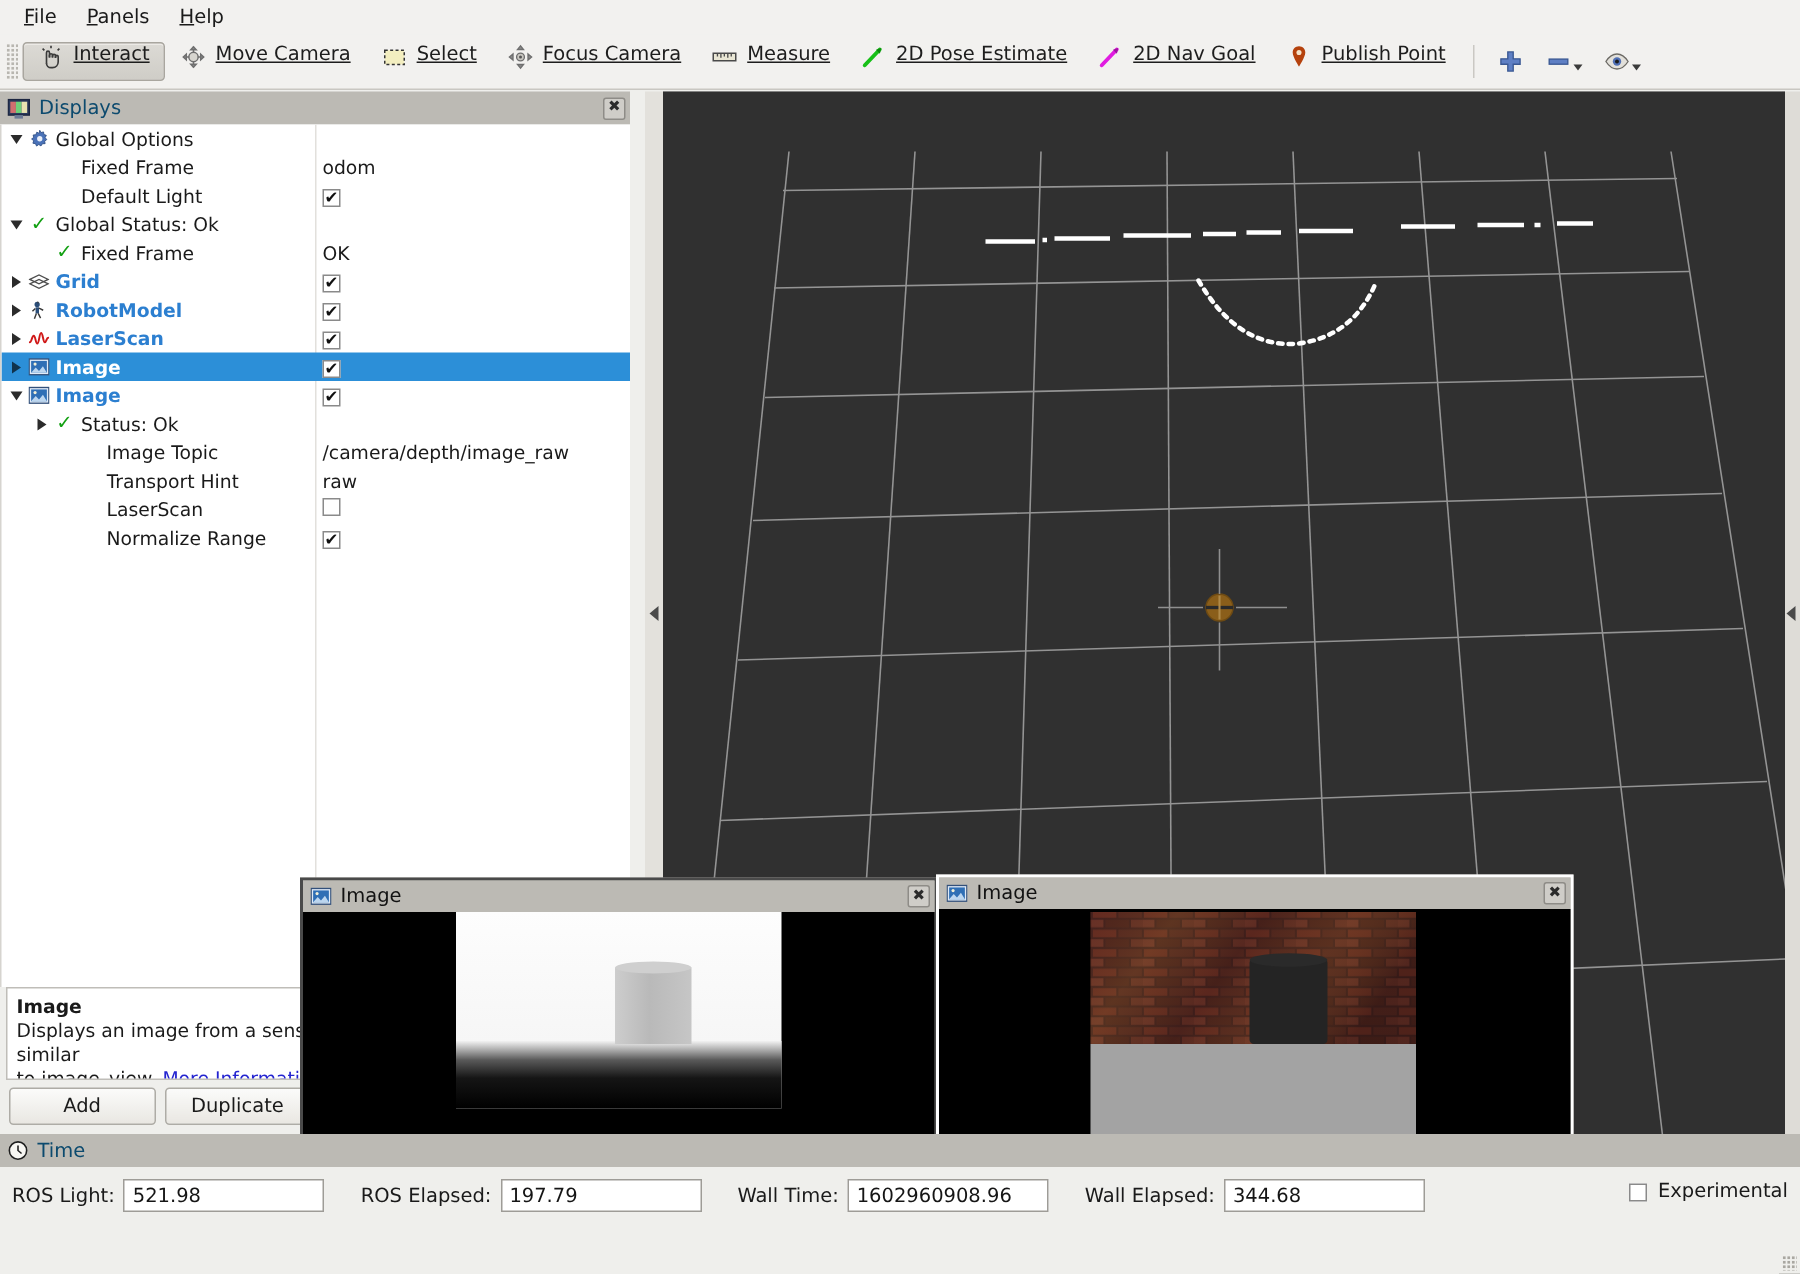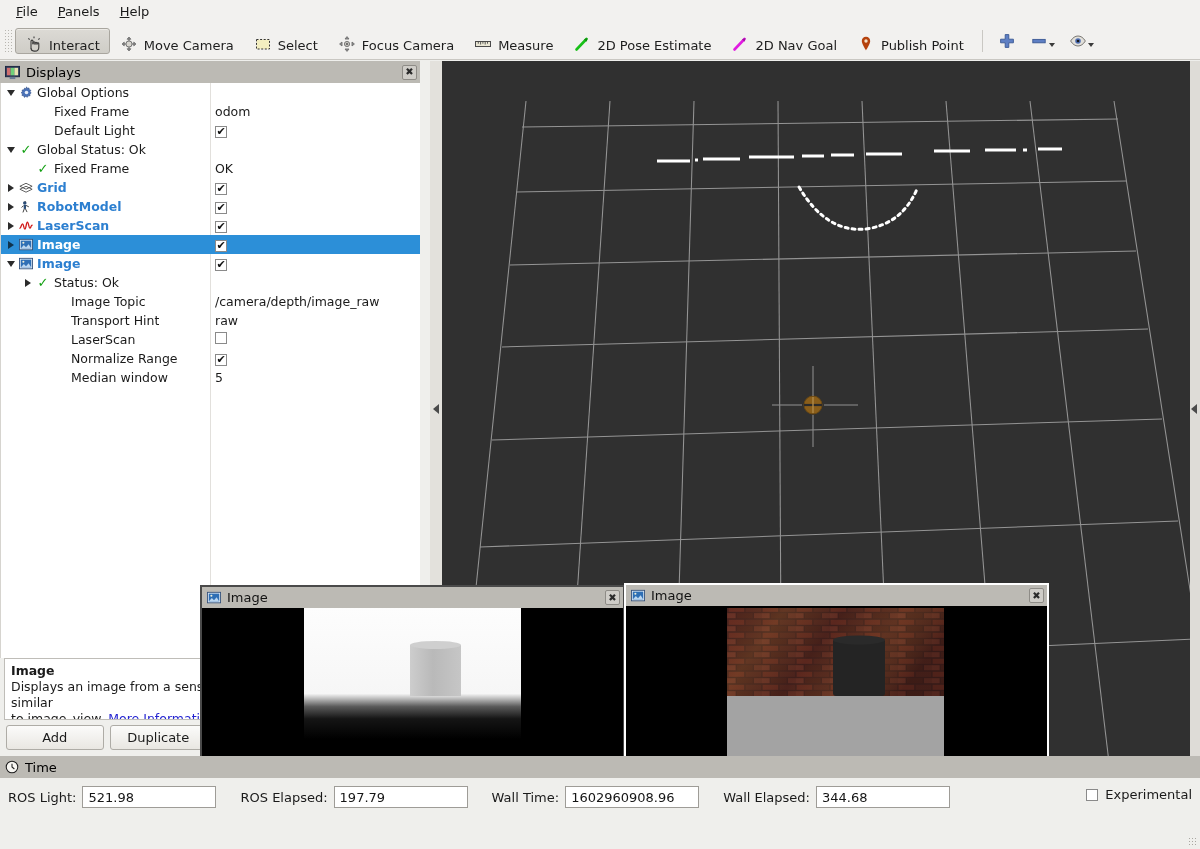--- a/index.html
+++ b/index.html
@@ -34,25 +34,25 @@
     border-bottom: 1px solid #c9c7c2;
     display: flex; align-items: center;
     padding-left: 4px;
   }
   .tb-grip {
     width: 8px; height: 24px; margin-right: 3px;
     background-image: radial-gradient(#b8b6b0 1px, transparent 1px);
     background-size: 3px 3px;
   }
   .tb-btn {
-    display: flex; align-items: flex-end; gap: 6px;
+    display: flex; align-items: flex-start; gap: 6px;
     height: 26px; padding: 0 9px;
     font-size: 13px; color: #1d1d1d;
     border: 1px solid transparent; border-radius: 3px;
-    cursor: default; white-space: nowrap;
+    cursor: default; white-space: nowrap; text-decoration: underline;
   }
   .tb-btn.active {
     background: linear-gradient(#dcdad5, #cfcdc7);
     border: 1px solid #a9a69f;
     box-shadow: inset 0 1px 0 #eceae6;
   }
   .tb-sep { width: 1px; height: 22px; background: #cac8c3; margin: 0 8px; }
   .tb-icon { width: 18px; height: 18px; display: block; flex: 0 0 18px; }
   .tb-small {
     display: flex; align-items: flex-end; gap: 1px;
@@ -69,21 +69,21 @@
   #displays-dock {
     position: absolute; left: 0; top: 61px; width: 420px; height: 695px;
     background: #efefec;
     display: flex; flex-direction: column;
   }
   .dock-title {
     height: 22px; background: #bcbab4;
     display: flex; align-items: center; padding: 0 3px 0 5px;
     flex: 0 0 22px;
   }
-  .dock-title .t-label { font-size: 13px; color: #000000; margin-left: 6px; }
+  .dock-title .t-label { font-size: 13px; color: #0c4a6e; margin-left: 6px; }
   .dock-close {
     margin-left: auto; width: 15px; height: 15px;
     background: #cfcdc8; border: 1px solid #8e8c87; border-radius: 2px;
     display: flex; align-items: center; justify-content: center;
     font-size: 10px; color: #2b2b2b; cursor: default; line-height: 1;
   }
 
   
   #tree {
     flex: 1 1 auto; background: #ffffff; position: relative; overflow: hidden;
@@ -477,27 +477,20 @@
             <div class="ticon"></div>
             <div class="tlabel">LaserScan</div>
             <div class="tval"><span class="cbox"></span></div>
           </div>
           <div class="trow">
             <div style="width:37px;flex:0 0 37px"></div>
             <div class="twist"></div>
             <div class="ticon"></div>
             <div class="tlabel">Normalize Range</div>
             <div class="tval"><span class="cbox">✔</span></div>
-          </div>
-          <div class="trow">
-            <div style="width:37px;flex:0 0 37px"></div>
-            <div class="twist"></div>
-            <div class="ticon"></div>
-            <div class="tlabel">Median window</div>
-            <div class="tval"><span>5</span></div>
           </div>
         </div>
     </div>
 
     <div id="descbox">
       <b>Image</b><br>
       <span>Displays an image from a sensor, with an optional overlay, similar</span><br>
       <span>to image_view. </span><a href="#">More Information.</a>
     </div>
 

